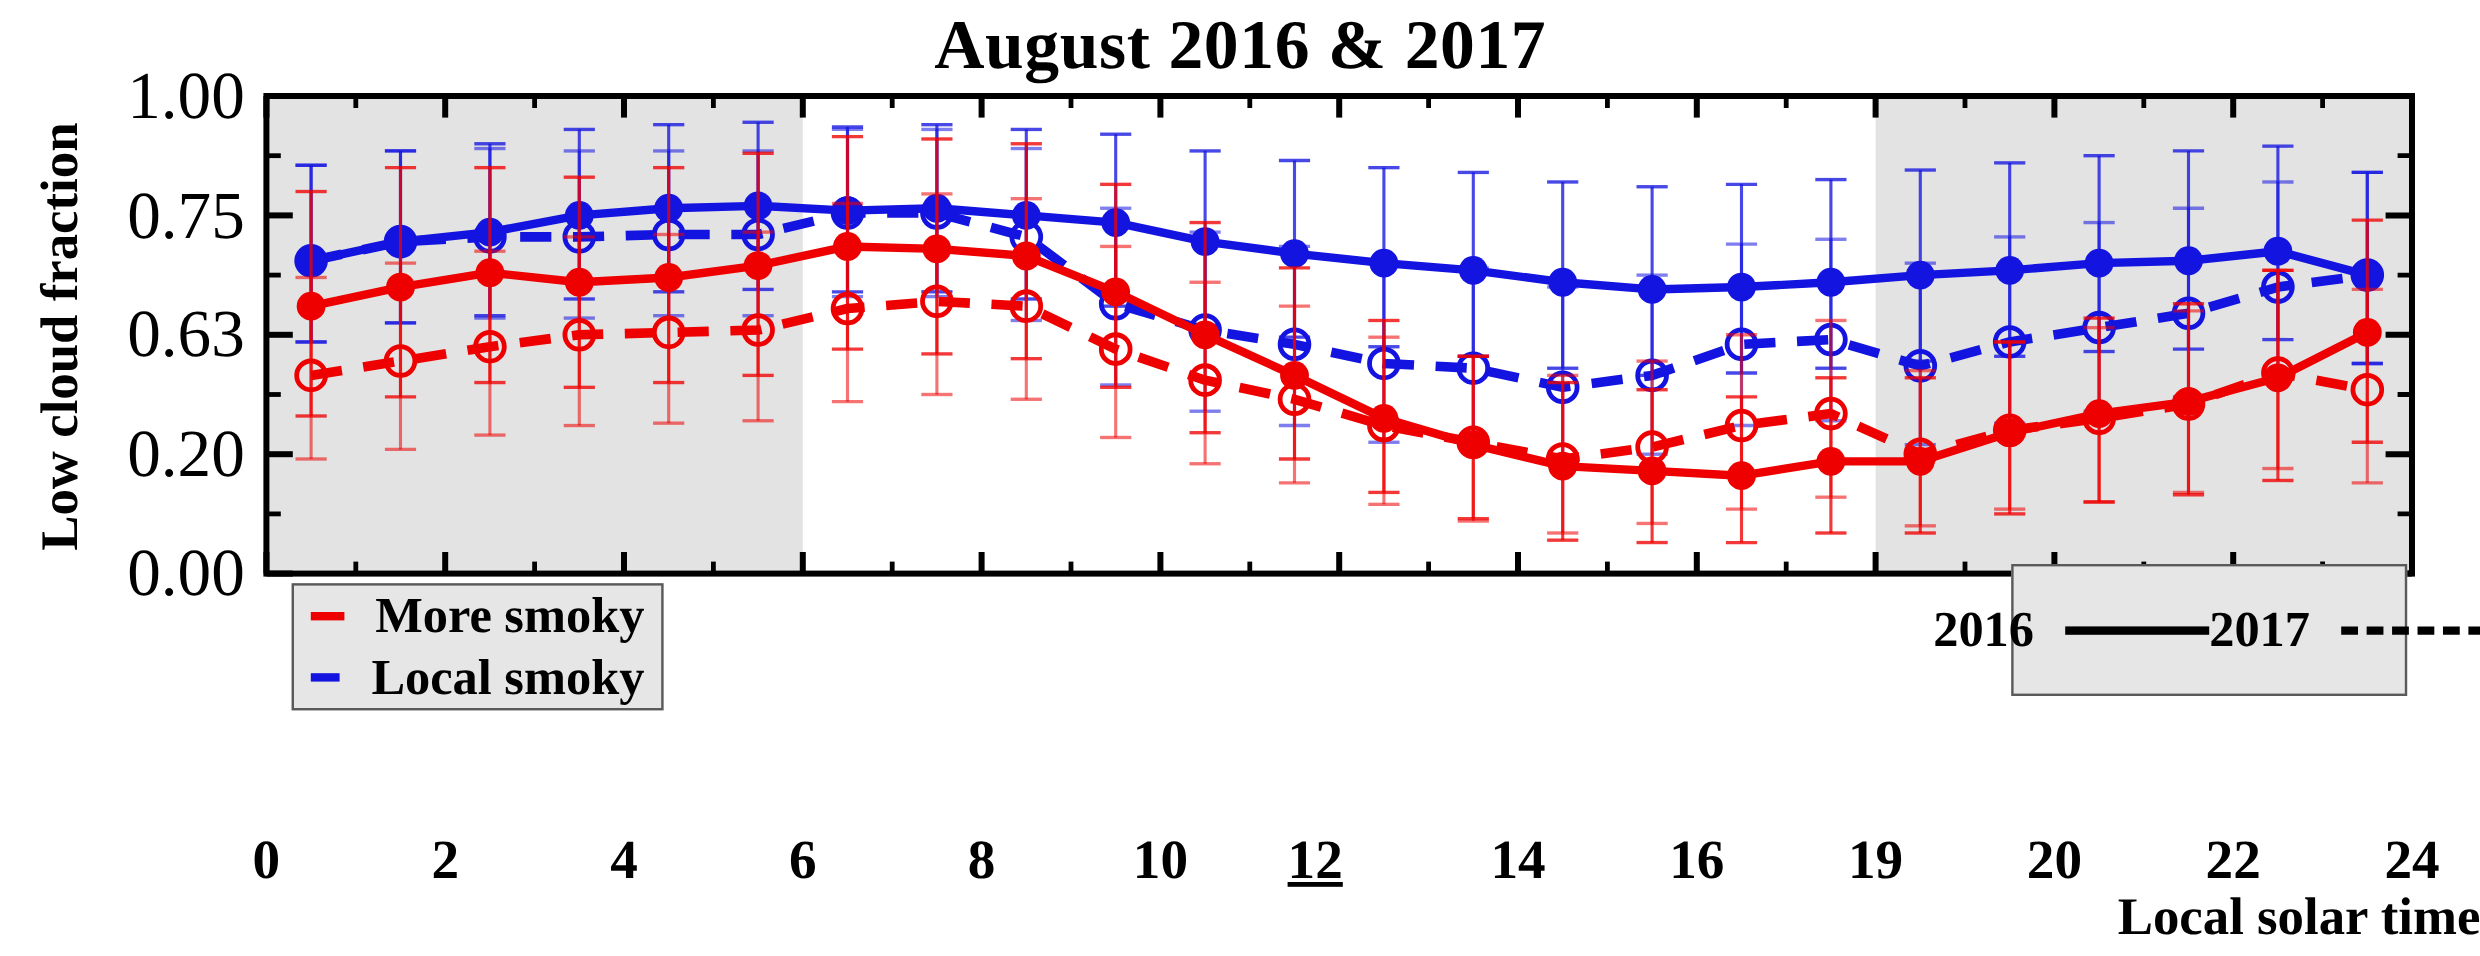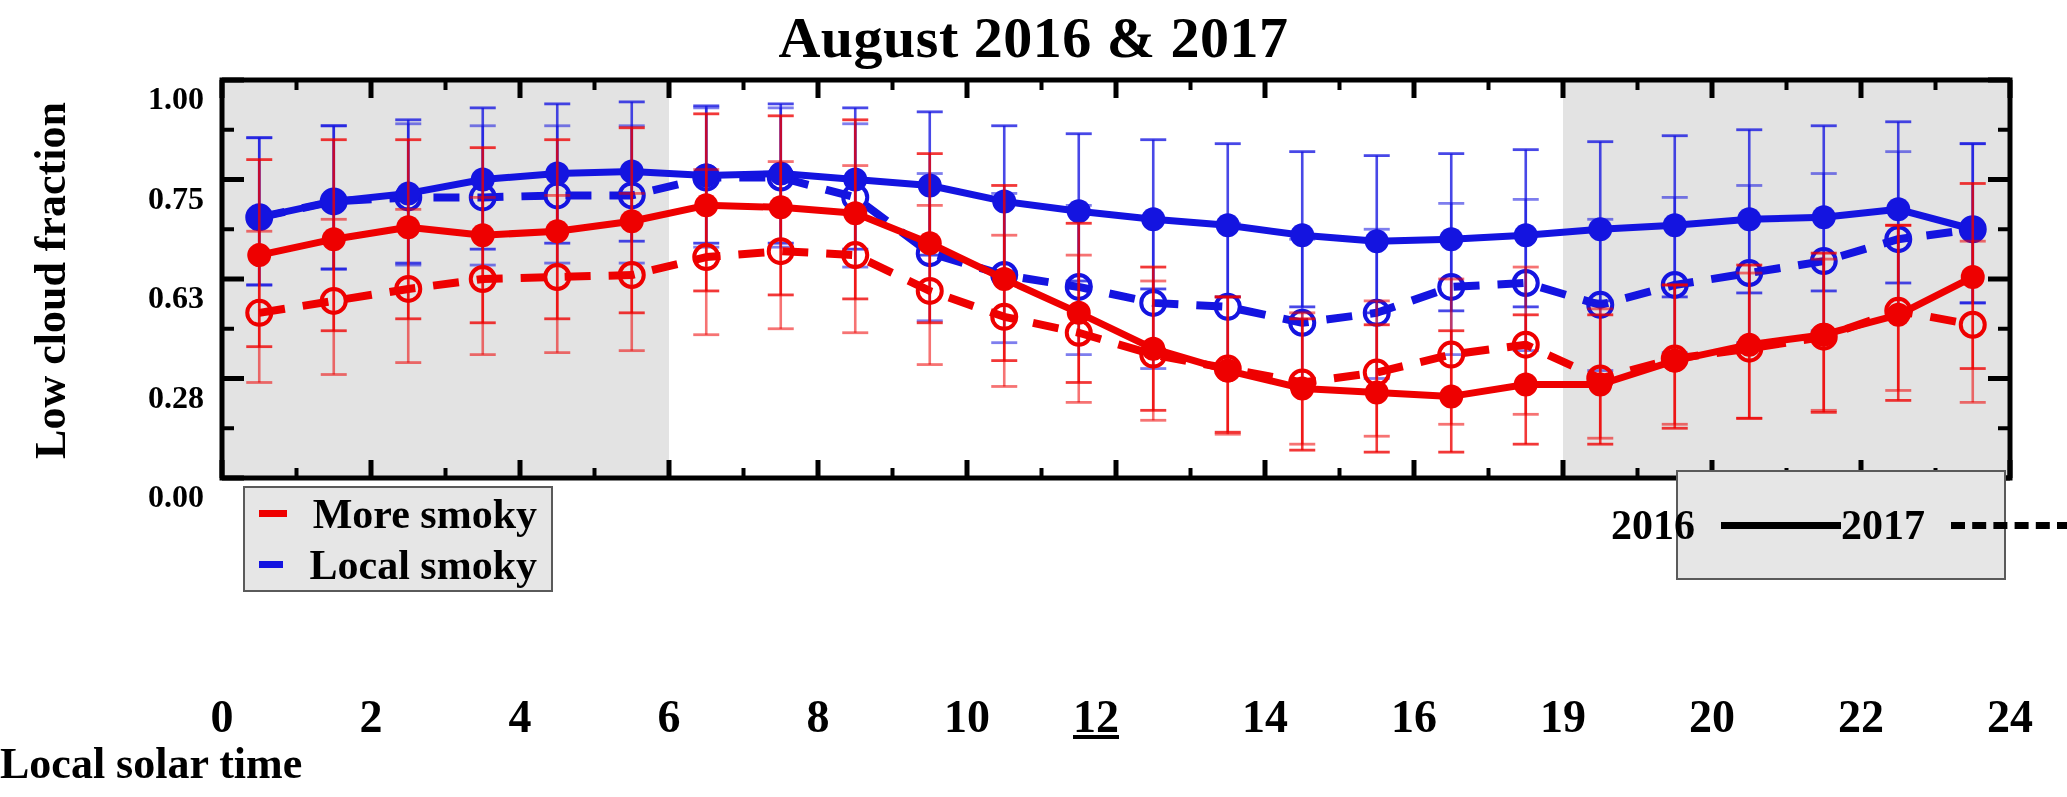--- a/index.html
+++ b/index.html
@@ -4,43 +4,43 @@
 <style>
   html,body{margin:0;padding:0;background:#fff;}
   body{width:2067px;height:797px;position:relative;overflow:hidden;
        font-family:"Liberation Serif","DejaVu Serif",serif;}
   #fig{position:absolute;left:0;top:0;width:1702px;height:797px;}
   .title{position:absolute;left:0;top:4px;width:2067px;text-align:center;
          font-size:58px;font-weight:bold;letter-spacing:0.5px;color:#000;}
   .ylabel{position:absolute;left:-170px;top:255px;width:440px;text-align:center;
           transform:rotate(-90deg);transform-origin:50% 50%;
           font-size:44px;font-weight:bold;color:#000;}
-  .xlabel{position:absolute;left:0;top:738px;width:2067px;text-align:left;
+  .xlabel{position:absolute;left:0;top:738px;width:2067px;text-align:right;
           font-size:44px;font-weight:bold;color:#000;}
   .ytick{position:absolute;right:0;width:190px;text-align:right;
-         font-size:32px;font-weight:bold;color:#000;transform:translateY(-50%);margin-top:18px;}
+         font-size:56px;font-weight:normal;color:#000;transform:translateY(-50%);}
   .xtick{position:absolute;top:690px;width:120px;text-align:center;
          font-size:46px;font-weight:bold;color:#000;}
   svg{position:absolute;left:0;top:0;}
   .legbox{position:absolute;border:2px solid #5a5a5a;background:#e6e6e6;}
   .legrow{display:flex;align-items:center;}
   .legtxt{font-size:42px;font-weight:bold;color:#000;white-space:nowrap;}
 </style>
 </head>
 <body>
 
 <div id="fig">
 
   <div class="title">August 2016 &amp; 2017</div>
   <div class="ylabel">Low cloud fraction</div>
   <div class="xlabel">Local solar time</div>
 
   <div id="yticks">
       <div class="ytick" style="top: 478px; left: 22px; width: 182px;">0.00</div>
-      <div class="ytick" style="top: 378.5px; left: 22px; width: 182px;">0.28</div>
+      <div class="ytick" style="top: 378.5px; left: 22px; width: 182px;">0.20</div>
       <div class="ytick" style="top: 279px; left: 22px; width: 182px;">0.63</div>
       <div class="ytick" style="top: 179.5px; left: 22px; width: 182px;">0.75</div>
       <div class="ytick" style="top: 80px; left: 22px; width: 182px;">1.00</div>
     </div>
   <div id="xticks">
       <div class="xtick" style="left: 162px;">0</div>
       <div class="xtick" style="left: 311px;">2</div>
       <div class="xtick" style="left: 460px;">4</div>
       <div class="xtick" style="left: 609px;">6</div>
       <div class="xtick" style="left: 758px;">8</div>

